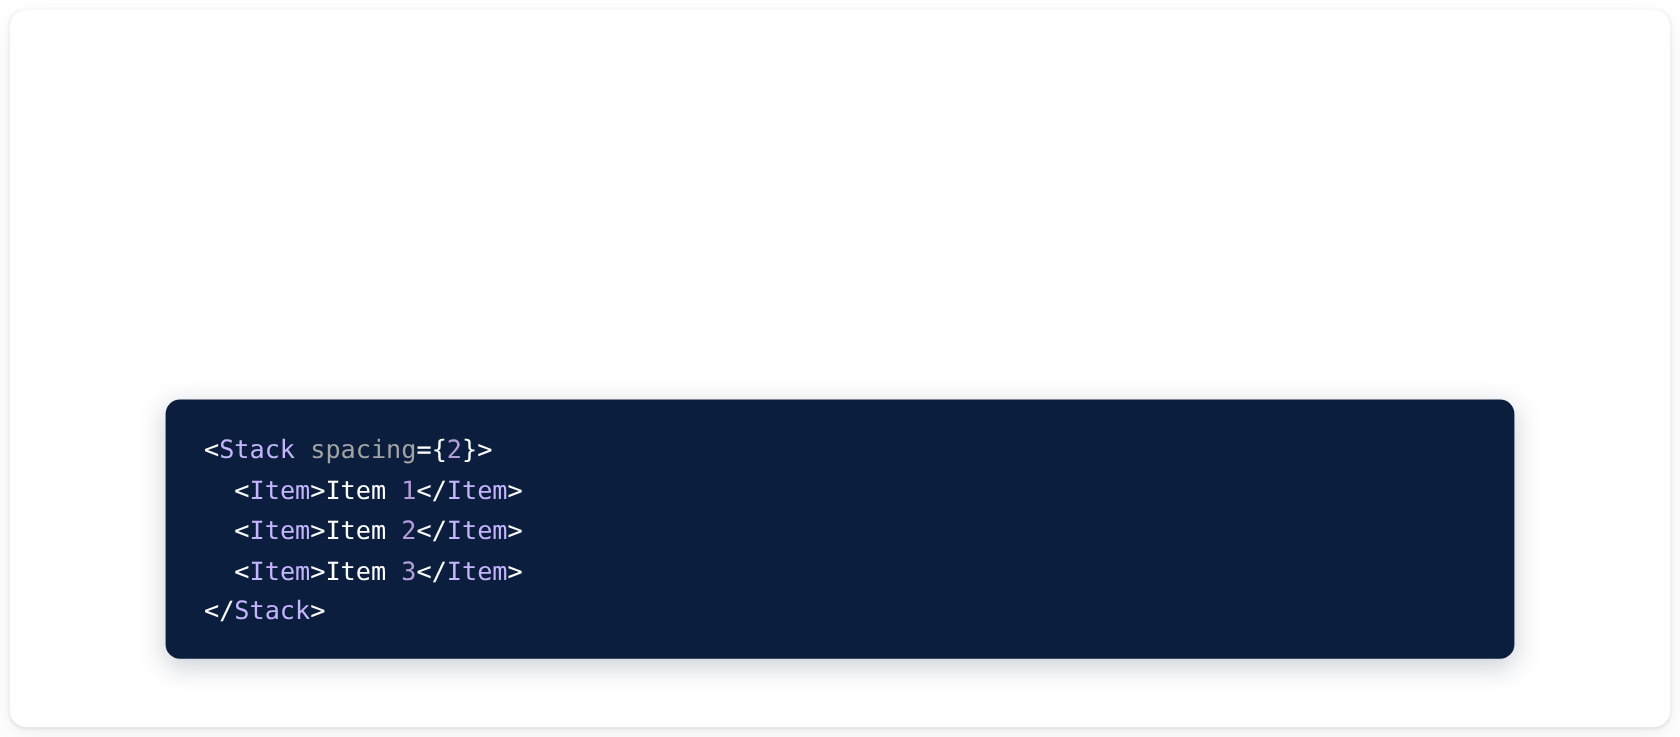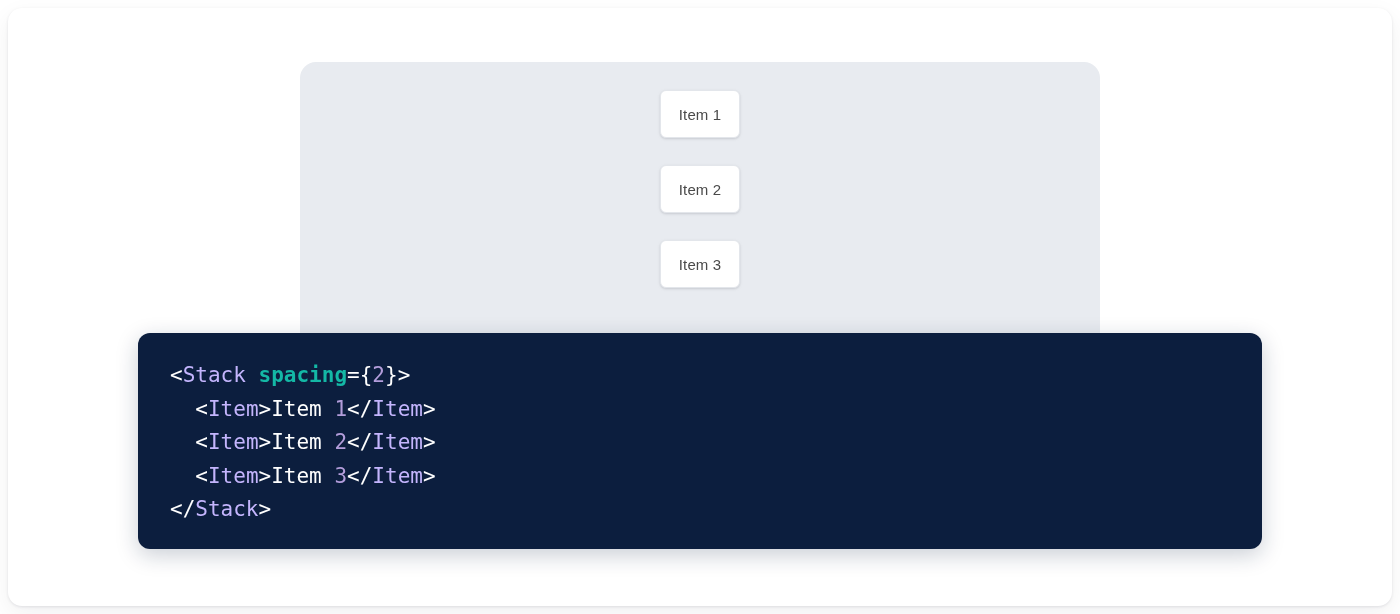--- a/index.html
+++ b/index.html
@@ -88,43 +88,29 @@
     font-family: "DejaVu Sans Mono", "Liberation Mono", monospace;
     font-size: 21px;
     line-height: 33.6px;
     white-space: pre;
     color: #ffffff;
     margin: 0;
   }
 
   .tok-punct { color: #ffffff; }
   .tok-tag   { color: #c4b5fd; }
-  .tok-attr  { color: #14b8a6; font-weight: bold; }
+  .tok-attr  { color: #a3a3a3; }
   .tok-num   { color: #b39ddb; }
   .tok-text  { color: #ffffff; }
 </style>
 </head>
 <body>
 
 <div class="page-card">
 
-  <div class="preview-panel">
-    <div class="stack" id="stack-container">
-
-    <div class="stack-item">
-          <span>Item 1</span>
-        </div>
-        <div class="stack-item">
-          <span>Item 2</span>
-        </div>
-        <div class="stack-item">
-          <span>Item 3</span>
-        </div>
-      </div>
-  </div>
 
   <div class="code-block">
     <pre class="code" id="code-snippet"><span class="tok-punct">&lt;</span><span class="tok-tag">Stack</span><span class="tok-punct"> </span><span class="tok-attr">spacing</span><span class="tok-punct">=</span><span class="tok-punct">{</span><span class="tok-num">2</span><span class="tok-punct">}</span><span class="tok-punct">&gt;</span>
   <span class="tok-punct">&lt;</span><span class="tok-tag">Item</span><span class="tok-punct">&gt;</span><span class="tok-text">Item </span><span class="tok-num">1</span><span class="tok-punct">&lt;/</span><span class="tok-tag">Item</span><span class="tok-punct">&gt;</span>
   <span class="tok-punct">&lt;</span><span class="tok-tag">Item</span><span class="tok-punct">&gt;</span><span class="tok-text">Item </span><span class="tok-num">2</span><span class="tok-punct">&lt;/</span><span class="tok-tag">Item</span><span class="tok-punct">&gt;</span>
   <span class="tok-punct">&lt;</span><span class="tok-tag">Item</span><span class="tok-punct">&gt;</span><span class="tok-text">Item </span><span class="tok-num">3</span><span class="tok-punct">&lt;/</span><span class="tok-tag">Item</span><span class="tok-punct">&gt;</span>
 <span class="tok-punct">&lt;/</span><span class="tok-tag">Stack</span><span class="tok-punct">&gt;</span></pre>
   </div>
 
 </div>

